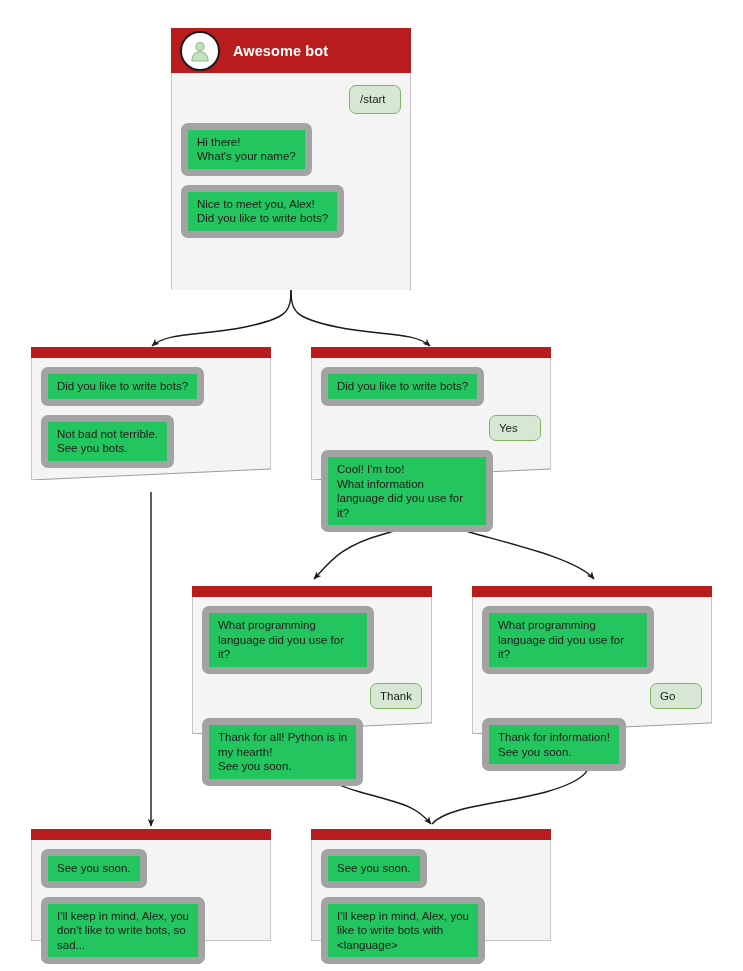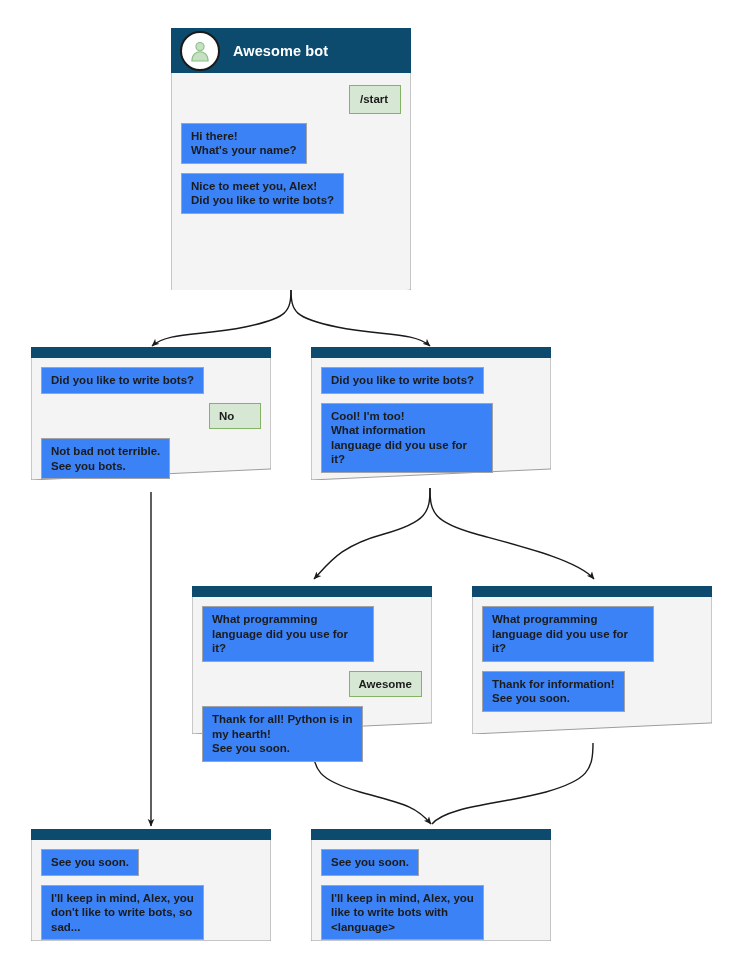--- a/index.html
+++ b/index.html
@@ -41,21 +41,21 @@
   .card-inner {
     position: relative;
     width: 100%;
     height: 100%;
   }
   .card-header {
     position: absolute;
     left: 0; top: 0;
     right: 0;
     height: 11px;
-    background: #0c4a6e;
+    background: #b91c1c;
   }
   .card.root .card-header {
     height: 45px;
     display: flex;
     align-items: center;
     padding-left: 9px;
   }
   .avatar {
     width: 36px;
     height: 36px;
@@ -89,30 +89,29 @@
   .msg-row {
     display: flex;
     margin-bottom: 9px;
   }
   .msg-row.left  { justify-content: flex-start; }
   .msg-row.right { justify-content: flex-end; }
   .bubble {
     font-size: 11.5px;
     line-height: 14.5px;
     color: #1b1b1b;
-    border-radius: 0;
+    border-radius: 7px;
     padding: 5px 9px;
     white-space: pre-line;
     max-width: 78%;
     box-sizing: border-box;
-    font-weight: bold;
   }
   .bubble.bot {
-    background: #3b82f6;
-    border: 1px solid #a3a3a3;
+    background: #22c55e;
+    border: 7px solid #a3a3a3;
   }
   .bubble.user {
     background: #d6e8d4;
     border: 1px solid #84b366;
     min-width: 52px;
     text-align: left;
   }
   .card.root .bubble { font-size: 11.5px; }
   .card.root .bubble.user { padding: 6px 10px; }
 </style>
@@ -174,41 +173,41 @@
   <div class="card" style="left:31px; top:347px; width:240px; height:133px;">
     <svg class="card-shape" viewBox="0 0 240 145" preserveAspectRatio="none">
       <polygon points="0,0 240,0 240,133 0,145" fill="#f4f4f4" stroke="#999999" stroke-width="1"></polygon>
     </svg>
     <div class="card-inner">
       <div class="card-header"></div>
       <div class="messages">
         <div class="msg-row left">
             <div class="bubble bot">Did you like to write bots?</div>
           </div>
-        <div class="msg-row right">
-            <div class="bubble user">No</div>
-          </div>
         <div class="msg-row left">
             <div class="bubble bot">Not bad not terrible.
 See you bots.</div>
           </div>
       </div>
     </div>
   </div>
 
   <div class="card" style="left:311px; top:347px; width:240px; height:133px;">
     <svg class="card-shape" viewBox="0 0 240 145" preserveAspectRatio="none">
       <polygon points="0,0 240,0 240,133 0,145" fill="#f4f4f4" stroke="#999999" stroke-width="1"></polygon>
     </svg>
     <div class="card-inner">
       <div class="card-header"></div>
       <div class="messages">
         <div class="msg-row left">
             <div class="bubble bot">Did you like to write bots?</div>
           </div>
+        <div class="msg-row right">
+            <div class="bubble user">Yes</div>
+          </div>
         <div class="msg-row left">
             <div class="bubble bot">Cool! I'm too!
 What information
 language did you use for it?</div>
           </div>
       </div>
     </div>
   </div>
 
   <div class="card" style="left:192px; top:586px; width:240px; height:148px;">
@@ -216,21 +215,21 @@
       <polygon points="0,0 240,0 240,148 0,160" fill="#f4f4f4" stroke="#999999" stroke-width="1"></polygon>
     </svg>
     <div class="card-inner">
       <div class="card-header"></div>
       <div class="messages">
         <div class="msg-row left">
             <div class="bubble bot">What programming
 language did you use for it?</div>
           </div>
         <div class="msg-row right">
-            <div class="bubble user">Awesome</div>
+            <div class="bubble user">Thank</div>
           </div>
         <div class="msg-row left">
             <div class="bubble bot">Thank for all! Python is in
 my hearth!
 See you soon.</div>
           </div>
       </div>
     </div>
   </div>
 
@@ -238,20 +237,23 @@
     <svg class="card-shape" viewBox="0 0 240 160" preserveAspectRatio="none">
       <polygon points="0,0 240,0 240,148 0,160" fill="#f4f4f4" stroke="#999999" stroke-width="1"></polygon>
     </svg>
     <div class="card-inner">
       <div class="card-header"></div>
       <div class="messages">
         <div class="msg-row left">
             <div class="bubble bot">What programming
 language did you use for it?</div>
           </div>
+        <div class="msg-row right">
+            <div class="bubble user">Go</div>
+          </div>
         <div class="msg-row left">
             <div class="bubble bot">Thank for information!
 See you soon.</div>
           </div>
       </div>
     </div>
   </div>
 
   <div class="card" style="left:31px; top:829px; width:240px; height:112px;">
     <svg class="card-shape" viewBox="0 0 240 112" preserveAspectRatio="none">

